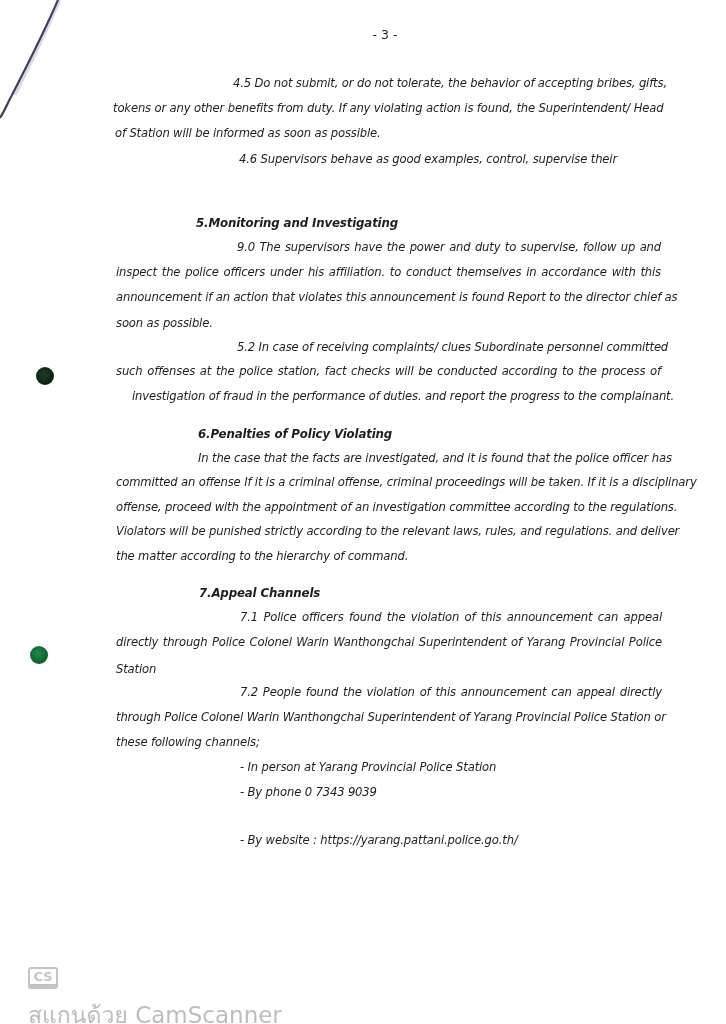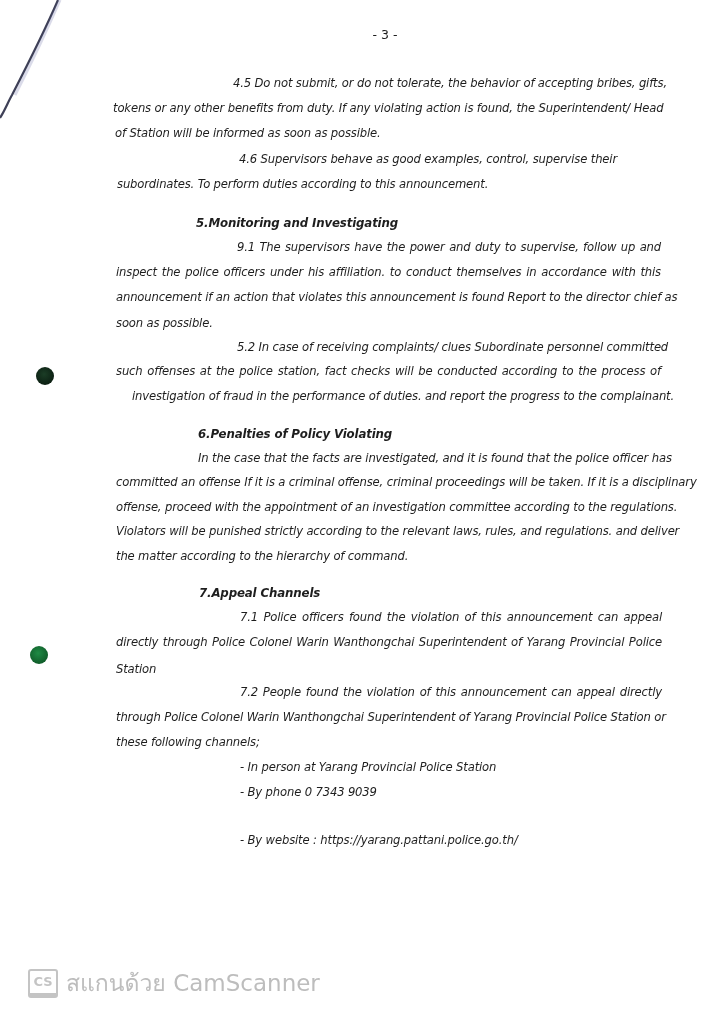--- a/index.html
+++ b/index.html
@@ -23,22 +23,22 @@
     .just { text-align: justify; text-align-last: justify; }
     .heading { font-weight: bold; font-size: 11.8px; }
     .edge-stroke {
       position: absolute; left: 0; top: 0; width: 70px; height: 120px;
     }
     .punch {
       position: absolute; border-radius: 50%;
     }
     .watermark {
       position: absolute; left: 28px; top: 967px; height: 32px;
-      display: flex; align-items: center; gap: 8px;
-      color: #bdbdbd; font-size: 23px;
+      display: flex; align-items: flex-start; gap: 8px;
+      color: #bdbdbd; font-size: 23px; flex-direction: column;
     }
     .cs-logo {
       width: 30px; height: 29px; border: 2px solid #c4c4c4; border-radius: 3px;
       box-sizing: border-box; display: flex; align-items: center; justify-content: center;
       font-size: 13px; font-weight: bold; color: #c4c4c4; background: #fff;
       border-bottom-width: 5px;
     }
   </style>
 </head>
 <body>
@@ -53,24 +53,23 @@
   <div class="punch" style="left:36px; top:367px; width:18px; height:18px; background: radial-gradient(circle at 45% 40%, #1b3d26, #06140b);"></div>
   <div class="punch" style="left:30px; top:646px; width:18px; height:18px; background: radial-gradient(circle at 45% 40%, #1f8b45, #0a4a1f);"></div>
 
   <div class="page-number">- 3 -</div>
 
   <div class="line" style="left:233px; top:76px;">4.5 Do not submit, or do not tolerate, the behavior of accepting bribes, gifts,</div>
   <div class="line just" style="left:113px; top:101px; width:548px;">tokens or any other benefits from duty.  If any violating action is found, the Superintendent/ Head</div>
   <div class="line" style="left:115px; top:126px;">of Station will be informed as soon as possible.</div>
 
   <div class="line" style="left:239px; top:152px;">4.6 Supervisors behave as good examples, control, supervise their</div>
-  <div class="line" style="left:117px; top:177px;">subordinates. To perform duties according to this announcement.</div>
 
   <div class="line heading" style="left:196px; top:216px;">5.Monitoring and Investigating</div>
-  <div class="line just" style="left:237px; top:240px; width:424px;">9.1 The supervisors have the power and duty to supervise, follow up and</div>
+  <div class="line just" style="left:237px; top:240px; width:424px;">9.0 The supervisors have the power and duty to supervise, follow up and</div>
   <div class="line just" style="left:116px; top:290px; width:545px;">announcement if an action that violates this announcement is found Report to the director chief as</div>
   <div class="line just" style="left:116px; top:265px; width:545px;">inspect the police officers under his affiliation.  to conduct themselves in accordance with this</div>
   <div class="line" style="left:116px; top:316px;">soon as possible.</div>
 
   <div class="line just" style="left:237px; top:340px; width:424px;">5.2 In case of receiving complaints/ clues Subordinate personnel committed</div>
   <div class="line just" style="left:116px; top:364px; width:545px;">such offenses at the police station, fact checks will be conducted according to the process of</div>
   <div class="line" style="left:116px; top:389px;margin-left:16px;">investigation of fraud in the performance of duties. and report the progress to the complainant.</div>
 
   <div class="line heading" style="left:198px; top:427px;">6.Penalties of Policy Violating</div>
   <div class="line just" style="left:198px; top:451px; width:463px;">In the case that the facts are investigated, and it is found that the police officer has</div>

